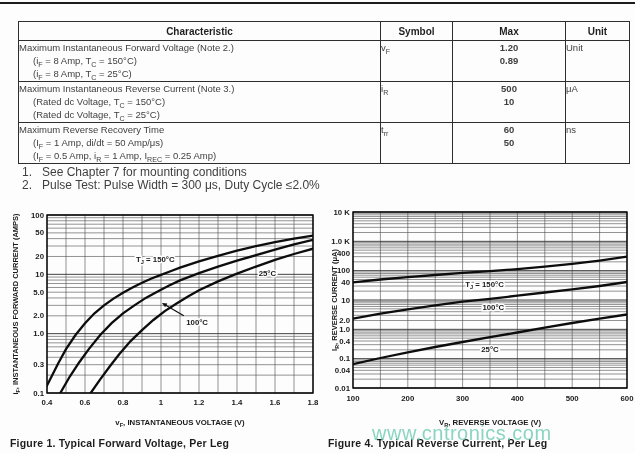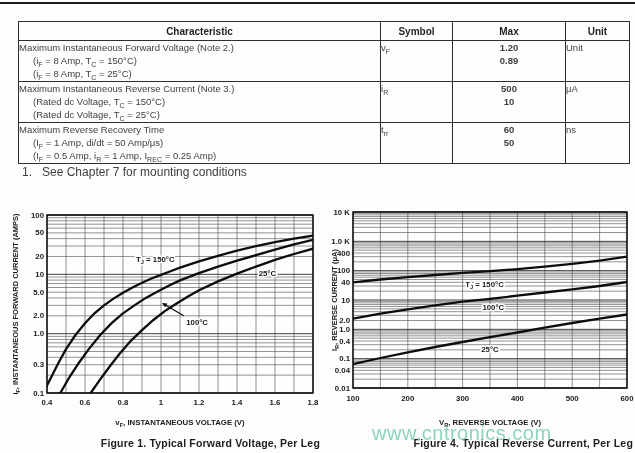--- a/index.html
+++ b/index.html
@@ -25,21 +25,21 @@
   tr.data-row{height:41px;}
   
   .notes{position:absolute;left:22px;top:166px;font-size:12px;line-height:12.5px;color:#3f3f3f;}
   .notes .note{white-space:pre;}
   
   .fig-svg{position:absolute;top:204px;}
   #fig1-svg{left:8px;}
   #fig2-svg{left:325px;}
   .caption{
     position:absolute;top:437px;font-size:10.5px;font-weight:bold;color:#1d1d1d;
-    text-align:right;letter-spacing:.2px;
+    text-align:left;letter-spacing:.2px;
   }
   #fig1-caption{left:10px;width:310px;}
   #fig2-caption{left:328px;width:305px;}
   .watermark{
     position:absolute;left:372px;top:422px;width:262px;
     font-size:20px;font-weight:normal;letter-spacing:.5px;
     opacity:.8;z-index:5;white-space:nowrap;
   }
 </style>
 </head>
@@ -98,20 +98,21 @@
       <div>60</div>
       <div>50</div>
     </td>
     <td class="c-unit">ns</td>
   </tr>
 </tbody>
   </table>
 
 <div class="notes">
   <div class="note">1.   See Chapter 7 for mounting conditions</div>
+  <div class="note">2.   Pulse Test: Pulse Width = 300 μs, Duty Cycle ≤2.0%</div>
 </div>
 
 <svg id="fig1-svg" class="fig-svg" width="315" height="232" viewBox="0 0 315 232">
     <defs>
       <clipPath id="fig1-svg-clip">
         <rect x="39" y="11" width="266" height="178"></rect>
       </clipPath>
     </defs>
     <line x1="39" y1="11" x2="39" y2="189" stroke="#4c4c4c" stroke-width="0.6"></line>
     <line x1="58" y1="11" x2="58" y2="189" stroke="#4c4c4c" stroke-width="0.6"></line>

